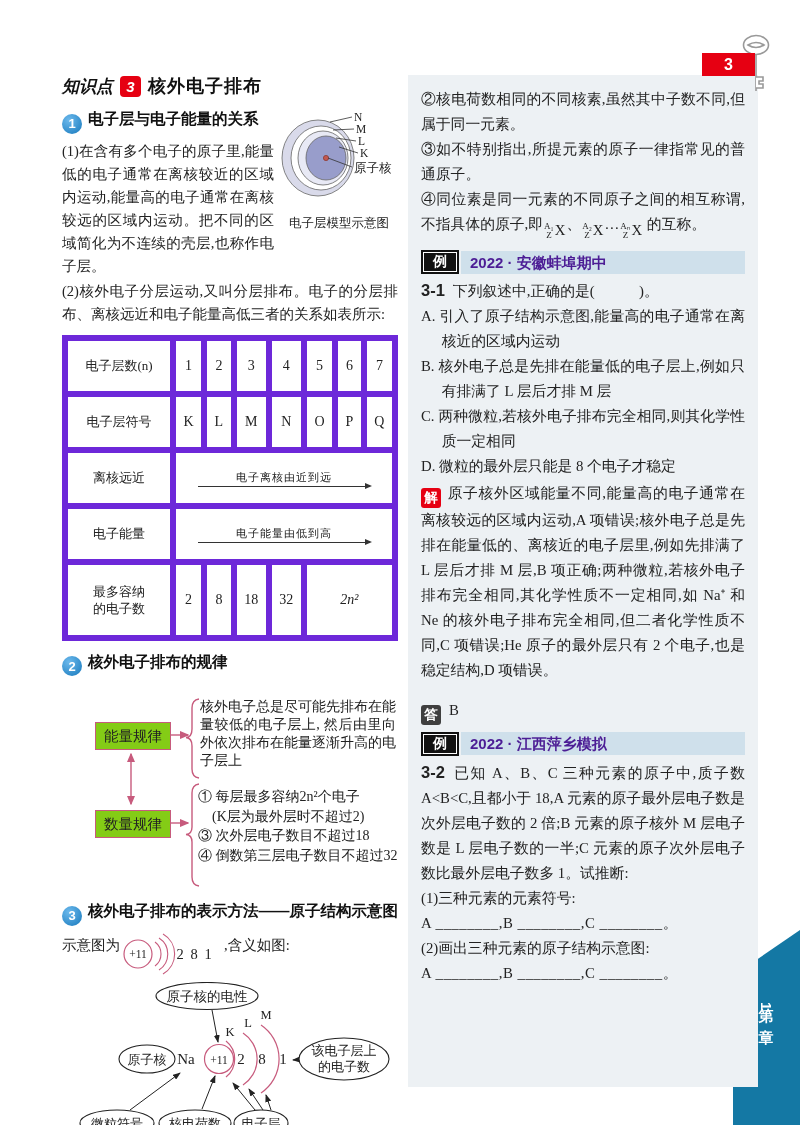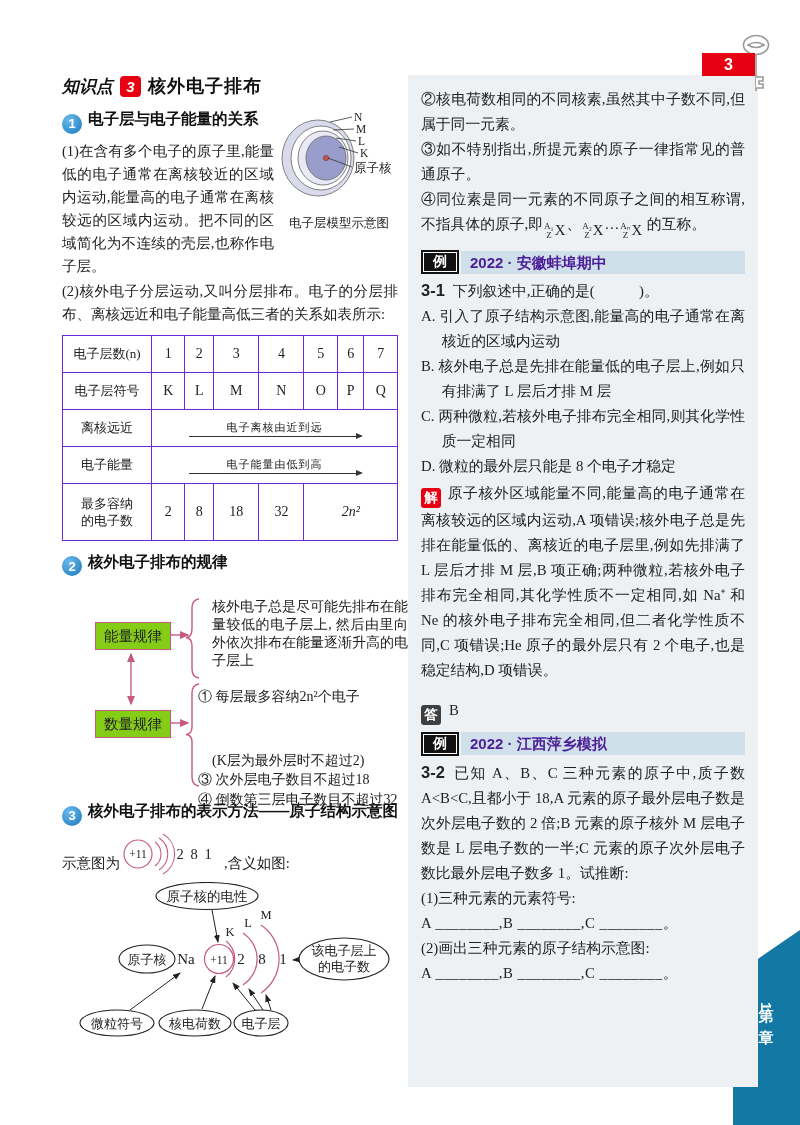--- a/index.html
+++ b/index.html
@@ -26,38 +26,38 @@
   .num-circle{display:inline-flex;width:20px;height:20px;border-radius:50%;
       background:radial-gradient(circle at 35% 30%,#6cb9ec,#1678bc);color:#fff;
       font:bold 13px "Liberation Sans",sans-serif;align-items:center;justify-content:center;
       margin-right:6px;vertical-align:-4px;flex:none;}
   .sec-title{font:bold 15.5px "Liberation Sans",sans-serif;color:#111;margin:4px 0 6px 0;line-height:26px;}
   .body-p{font-size:14.5px;line-height:23px;text-align:justify;margin:0 0 2px 0;}
   .fig{float:right;width:118px;margin:0 0 2px 6px;text-align:center;}
   .fig-caption{font-size:12.5px;line-height:15px;margin-top:-2px;}
   
   table.shell{border-collapse:collapse;width:336px;margin-top:9px;}
-  table.shell td{border:1px solid #6d28d9;text-align:center;font-size:14px;padding:0;height:36px;}
+  table.shell td{border:6px solid #6d28d9;text-align:center;font-size:14px;padding:7px;height:36px;}
   table.shell td.lbl{font-size:13px;width:88px;}
   table.shell tr.last td{height:56px;}
   .arrowbox{display:inline-block;text-align:center;}
   .arrowbox .atext{font-size:11px;letter-spacing:1px;display:block;line-height:14px;}
   .arrowline{display:block;width:172px;border-top:1px solid #333;position:relative;margin:2px auto 0 auto;}
   .arrowline::after{content:"";position:absolute;right:-2px;top:-3.5px;width:0;height:0;
       border-left:7px solid #333;border-top:3px solid transparent;border-bottom:3px solid transparent;}
   
   .rules{position:relative;width:336px;height:212px;margin-top:2px;}
   .rule-box{position:absolute;left:33px;width:74px;height:26px;border:1.5px solid #c75b7d;
       background:#84cc16;display:flex;align-items:center;justify-content:center;font-size:14.5px;}
-  .rule-text{position:absolute;left:150px;width:196px;font-size:14px;line-height:18px;text-align:justify;}
+  .rule-text{position:absolute;left:138px;width:196px;font-size:14px;line-height:18px;text-align:justify;}
   .qty-list{position:absolute;left:136px;width:200px;font-size:14px;line-height:19.5px;}
-  .qty-list .indent{padding-left:14px;margin-top:44px;}
+  .qty-list .indent{padding-left:14px;}
   .rules svg{position:absolute;left:0;top:0;}
   
-  .formula-line{font-size:14.5px;line-height:26px;margin-top:2px;display:flex;align-items:flex-end;}
+  .formula-line{font-size:14.5px;line-height:26px;margin-top:2px;display:flex;align-items:flex-start;}
   
   .right{position:absolute;left:408px;top:75px;width:350px;min-height:1012px;background:#edf1f4;
          box-sizing:border-box;padding:12px 13px 10px 13px;font-size:14.8px;line-height:25px;}
   .note{text-align:justify;}
   .iso{display:inline-flex;align-items:center;margin:0 1px;}
   .iso .st{display:inline-flex;flex-direction:column;font-size:9px;line-height:8.5px;text-align:center;margin-right:1px;}
   .banner{display:flex;align-items:center;margin:7px 0 5px 0;}
   .ex-badge{background:#111;border:1px solid #fff;outline:2px solid #111;color:#fff;
       font:bold 14px "Liberation Sans",sans-serif;width:32px;height:18px;display:flex;
       align-items:center;justify-content:center;margin:2px 4px 2px 2px;flex:none;}

